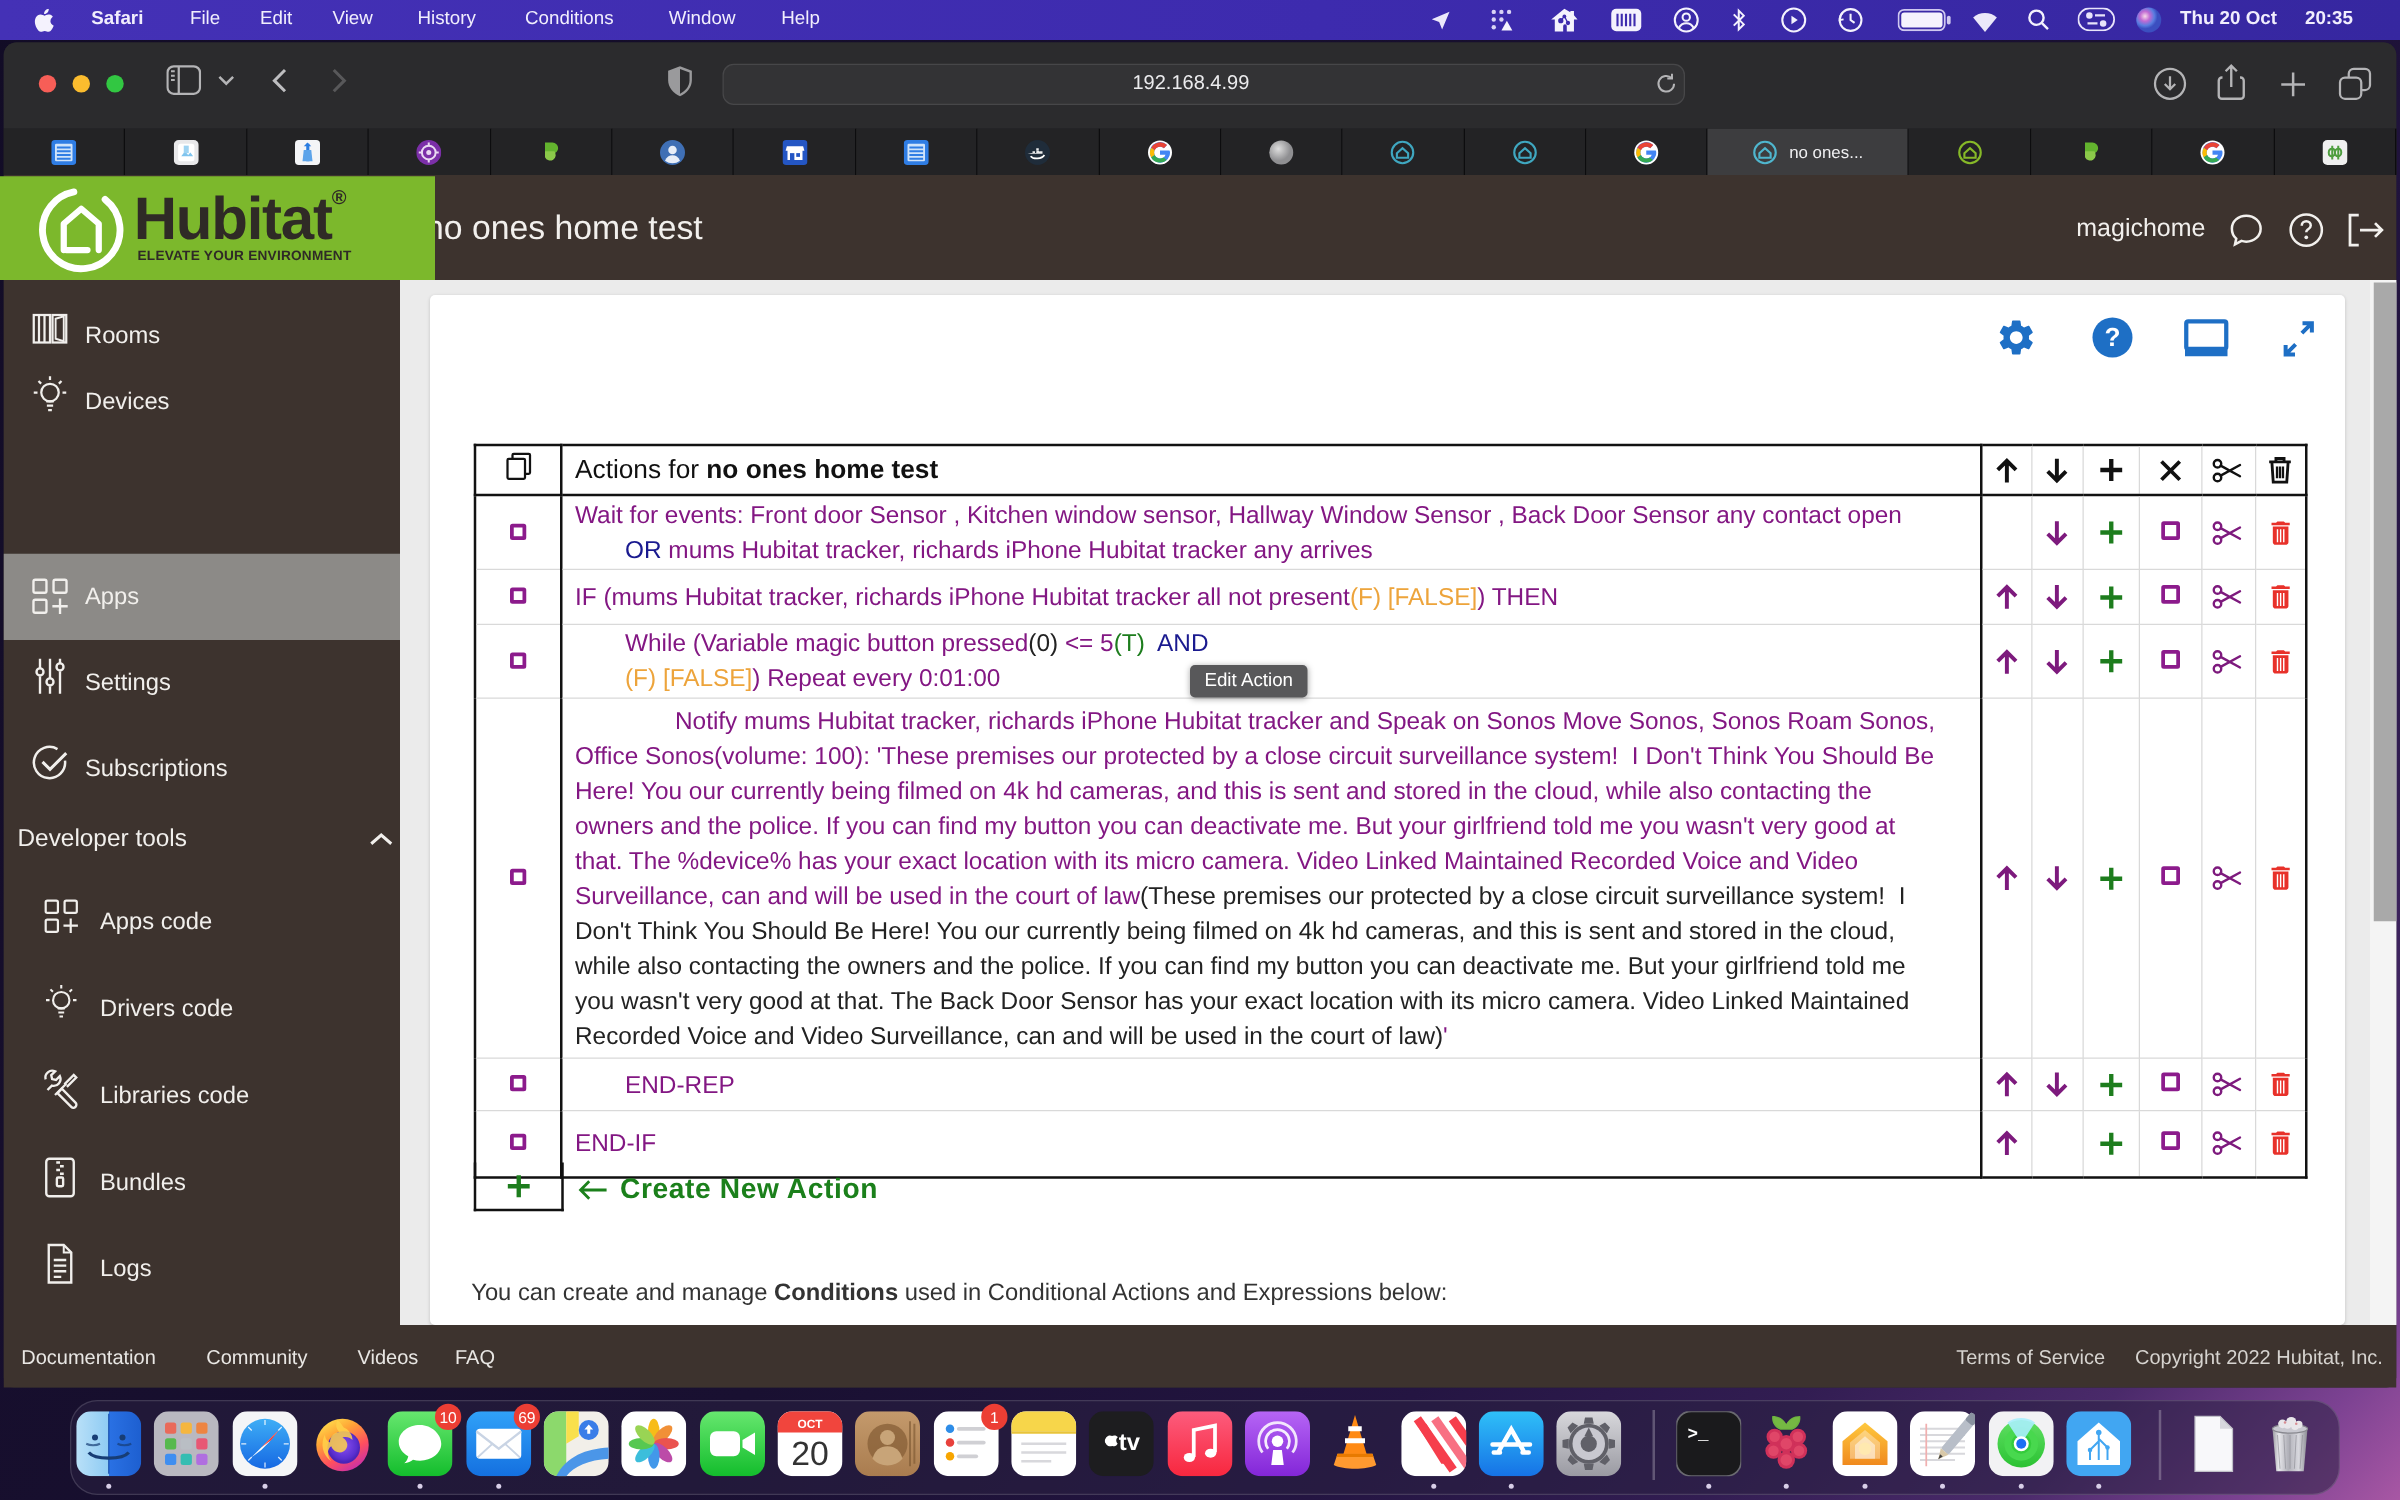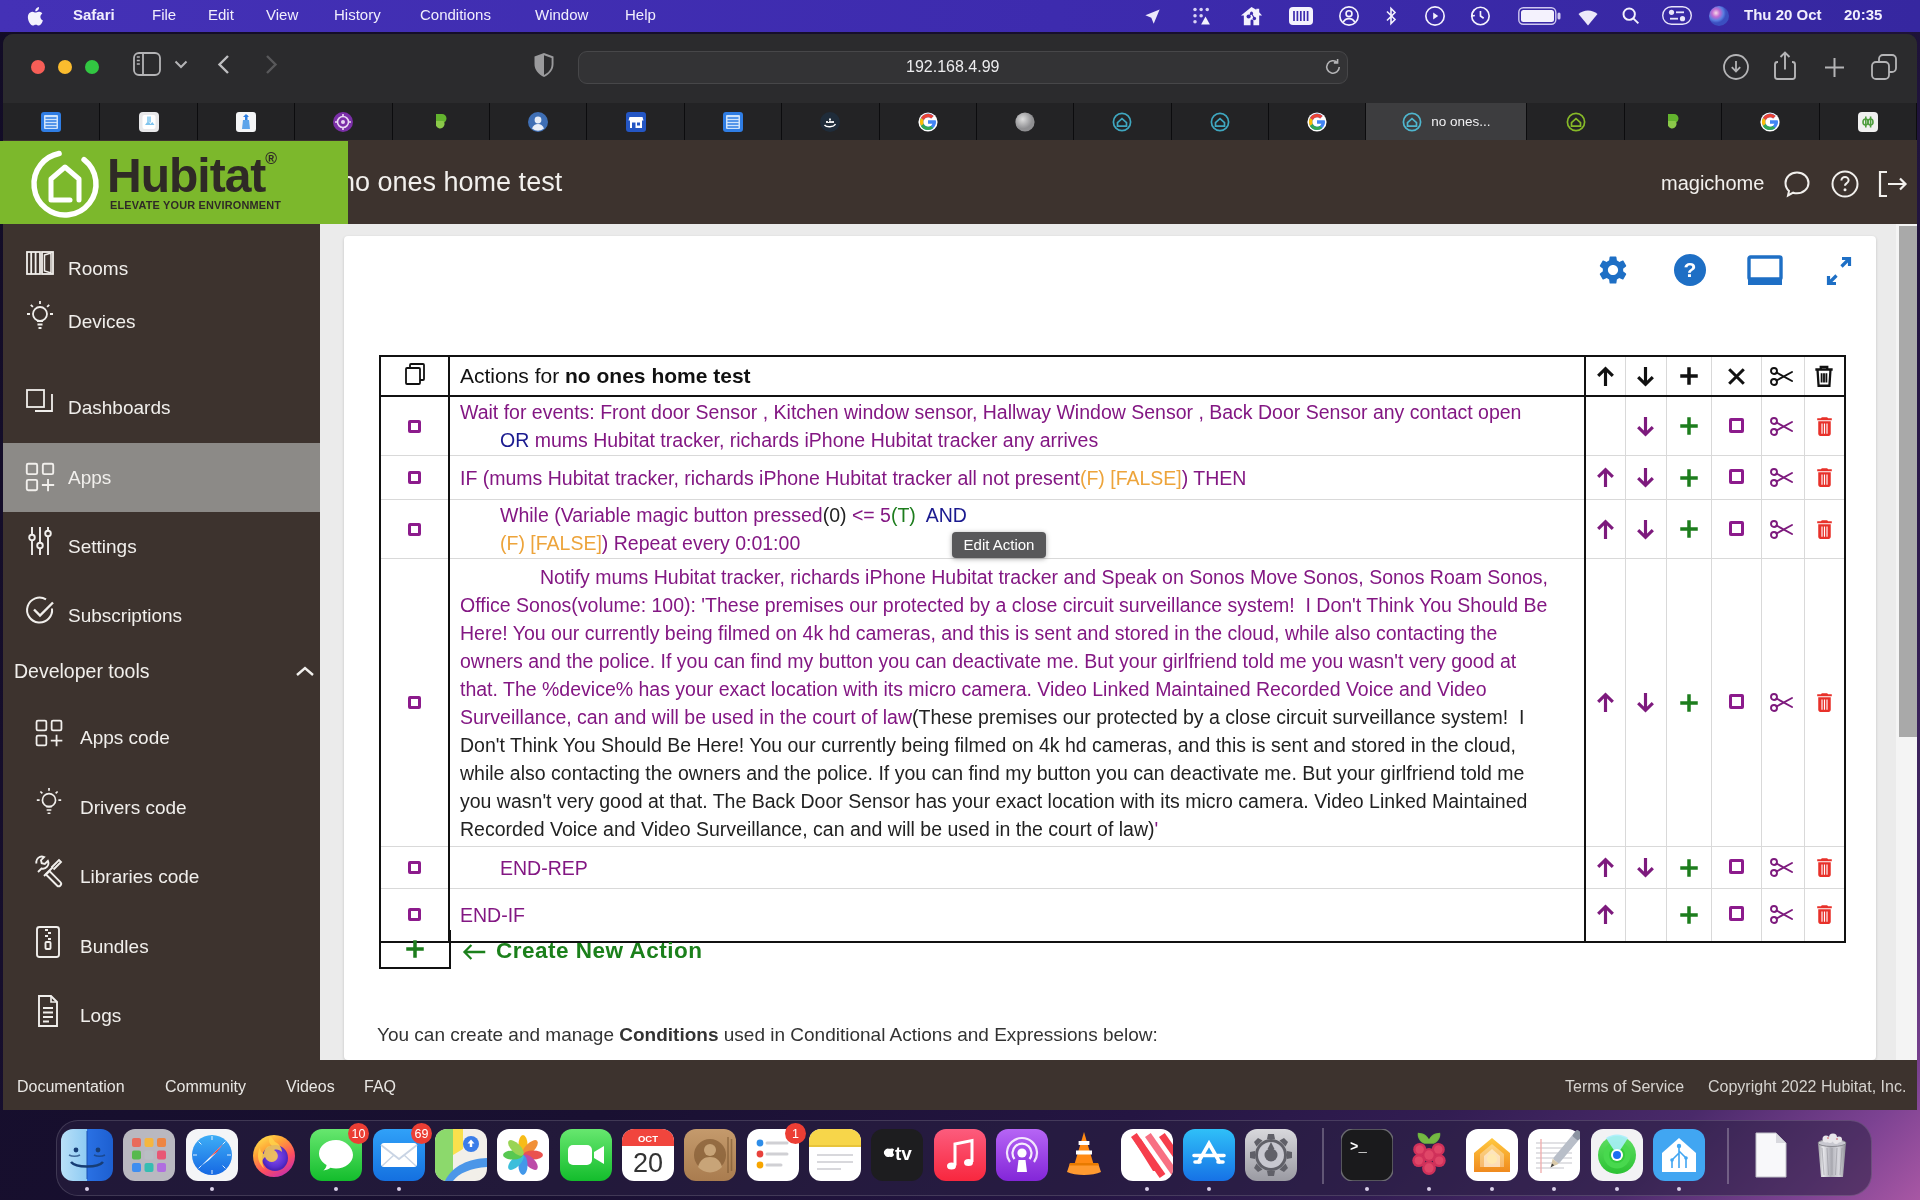--- a/index.html
+++ b/index.html
@@ -377,28 +377,20 @@
       <span class="sbtext">Rooms</span>
     </div>
     <div class="sbitem" style="top:63px">
       <svg class="sbic" style="left:21px;top:12px" width="32" height="34" viewBox="0 0 32 34" fill="none" stroke="#f1efec" stroke-width="1.8">
           <circle cx="16" cy="15" r="7"></circle>
           <path d="M13 22h6M13.5 25.5h5M14.5 29h3"></path>
           <path d="M16 2v3M6.8 5.8l2.1 2.1M25.2 5.8l-2.1 2.1M3 15h3M26 15h3"></path>
         </svg>
       <span class="sbtext">Devices</span>
     </div>
-    <div class="sbitem" style="top:149px">
-      <svg class="sbic" style="left:20px;top:13px" width="34" height="32" viewBox="0 0 34 32" fill="none" stroke="#f1efec" stroke-width="1.8">
-          <rect x="4" y="4" width="17" height="17"></rect>
-          <path d="M12 25h17V8"></path>
-          <path d="M8 29h17" opacity="0"></path>
-        </svg>
-      <span class="sbtext">Dashboards</span>
-    </div>
     <div class="sbitem sel" style="top:219px;height:69px">
       <svg class="sbic" style="left:20px;top:16px" width="34" height="36" viewBox="0 0 36 36" fill="none" stroke="#f1efec" stroke-width="2">
           <rect x="4" y="4" width="11" height="11" rx="1.5"></rect>
           <rect x="21" y="4" width="11" height="11" rx="1.5"></rect>
           <rect x="4" y="21" width="11" height="11" rx="1.5"></rect>
           <path d="M26.5 20v13M20 26.5h13"></path>
         </svg>
       <span class="sbtext">Apps</span>
     </div>
     <div class="sbitem" style="top:288px">

